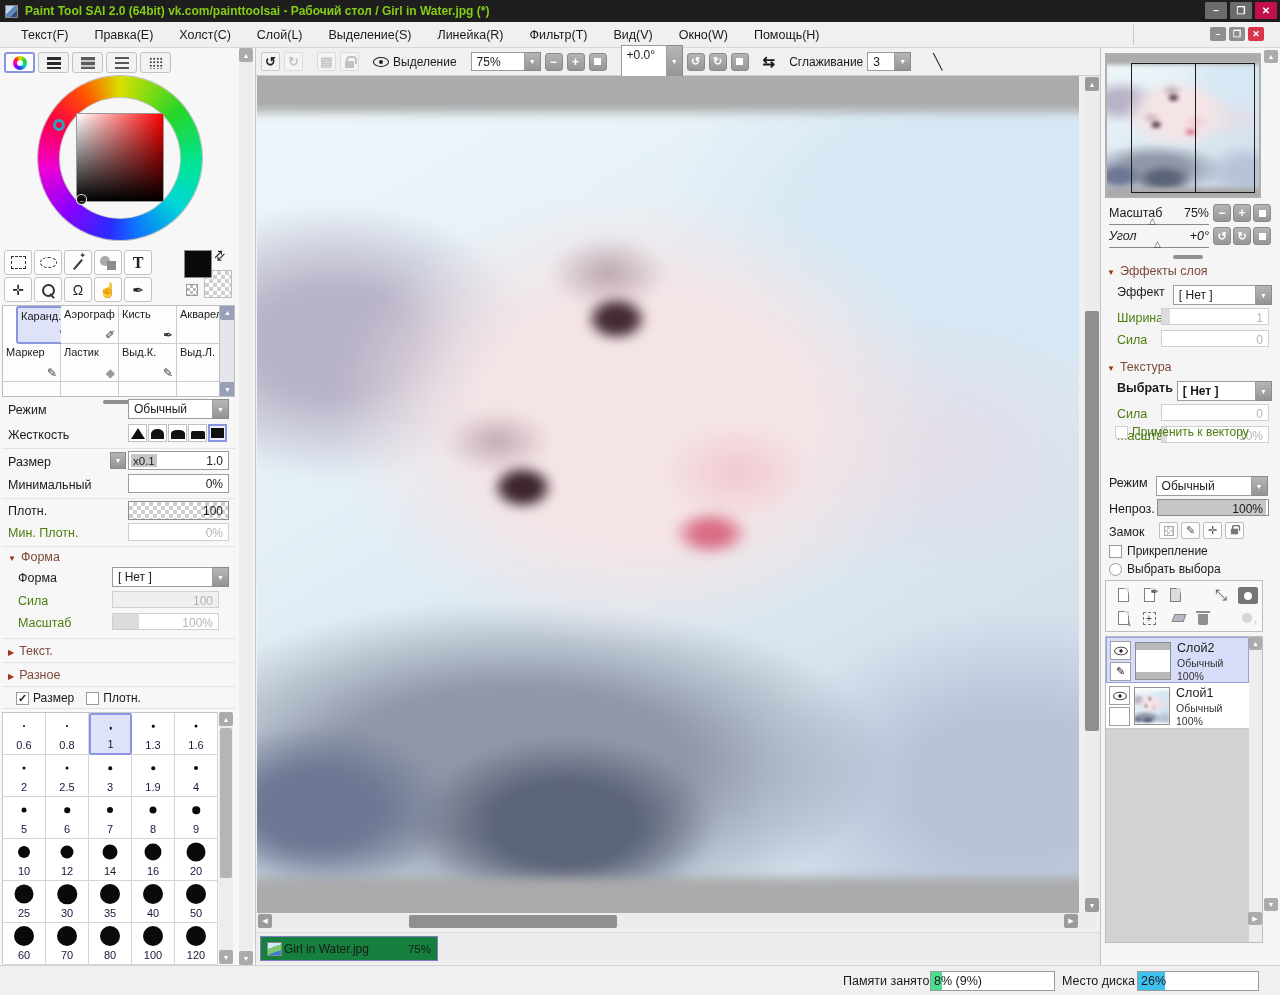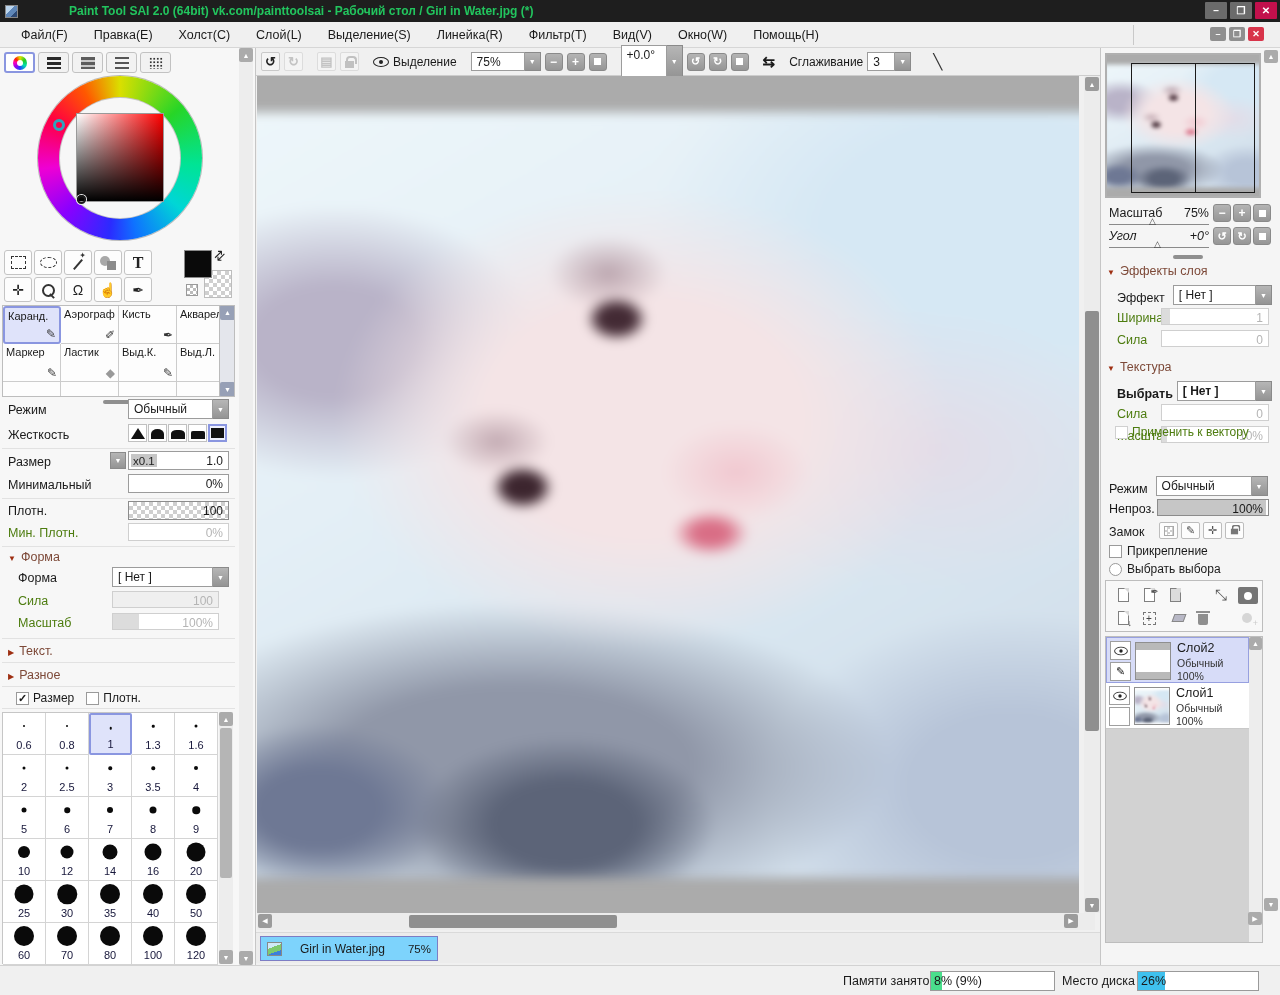--- a/index.html
+++ b/index.html
@@ -2,21 +2,21 @@
 <html><head>
 <meta charset="utf-8">
 <style>
   * { box-sizing: border-box; margin:0; padding:0; font-family:"Liberation Sans", sans-serif; }
   html,body { width:1280px; height:995px; }
   body { position:relative; background:#f0f0f0; overflow:hidden; font-size:12px; color:#1a1a1a; }
 
   
   .titlebar { position:absolute; left:0; top:0; right:0; height:22px; background:#1e1e1e; display:flex; align-items:center; padding-left:5px; }
   .title-icon { width:13px; height:13px; margin-right:7px; border:1px solid #888; background:linear-gradient(135deg,#bcd6ee 0 40%,#5f87b8 40% 70%,#2e4a75 70%); }
-  .title-text { color:#22c55e; font-weight:bold; font-size:12px;margin-left:44px; }
+  .title-text { color:#84cc16; font-weight:bold; font-size:12px; }
   .title-btns { position:absolute; right:3px; top:2px; display:flex; gap:3px; }
   .tbtn { width:22px; height:17px; display:flex; align-items:center; justify-content:center; color:#fff; font-size:10px; font-weight:bold; background:#6b6b6b; border-radius:1px; }
   .tbtn.close { background:#c2104c; }
 
   
   .menubar { position:absolute; left:0; top:22px; right:0; height:26px; background:#f0f0f0; border-bottom:1px solid #d6d6d6; display:flex; align-items:center; padding-left:8px; }
   .menu-item { padding:4px 13px; font-size:12.5px; }
   .menu-sep { position:absolute; left:1133px; top:3px; height:20px; width:1px; background:#c9c9c9; }
   .mdi-btns { position:absolute; right:16px; top:5px; display:flex; gap:3px; }
   .mbtn { width:16px; height:14px; display:flex; align-items:center; justify-content:center; color:#fff; font-size:9px; font-weight:bold; background:#8f8f8f; border-radius:2px; }
@@ -85,21 +85,21 @@
   .zoom-glass::after { content:""; position:absolute; right:0px; bottom:0px; width:6px; height:2px; background:#333; transform:rotate(45deg); }
   .serifT { font-family:"Liberation Serif", serif; font-weight:bold; font-size:16px; }
 
   .swatch-black { position:absolute; left:184px; top:202px; width:28px; height:28px; background:#0a0a0a; border:1px solid #8a8a8a; z-index:2; }
   .swatch-trans { position:absolute; left:204px; top:222px; width:28px; height:28px; border:1px solid #bdbdbd; }
   .swap-colors { position:absolute; left:214px; top:200px; font-size:13px; color:#222; transform:rotate(-45deg); }
   .mini-checker { position:absolute; left:186px; top:236px; width:12px; height:12px; border:1px solid #9a9a9a; background:repeating-conic-gradient(#bbb 0% 25%, #fff 0% 50%) 0 0/6px 6px; }
 
   .brush-grid { position:absolute; left:2px; top:257px; width:233px; height:92px; border:1px solid #bdbdbd; background:#fff; overflow:hidden; }
   .brush-cell { position:absolute; width:58px; height:38px; border-right:1px solid #ccc; border-bottom:1px solid #ccc; padding:2px 3px; font-size:11px; background:#fdfdfd; }
-  .brush-cell.sel { background:#dfe3fa; border:2px solid #8a96e0; border-radius:3px; }
+  .brush-cell.sel { background:#dfe3fa; border:2px solid #8a96e0; border-radius:3px;margin-left:13px; }
   .brush-cell .bicon { position:absolute; right:3px; bottom:1px; font-size:12px; color:#333; }
   .brush-scroll { position:absolute; right:-1px; top:-1px; bottom:-1px; width:16px; background:#e4e6ec; border-left:1px solid #bbb; }
   .splitter { position:absolute; left:103px; top:352px; width:30px; height:4px; background:#8f8f8f; border-radius:2px; }
 
   .lp-label { position:absolute; left:8px; font-size:12.5px; }
   .hard-btn { width:19px; height:18px; background:#fff; border:1px solid #c0c0c0; display:flex; align-items:flex-end; justify-content:center; padding-bottom:2px; }
   .hard-btn.sel { border:2px solid #8a96e0; background:#eef0fc; }
   .h-tri { width:0; height:0; border-left:7px solid transparent; border-right:7px solid transparent; border-bottom:11px solid #111; }
   .h-dome1 { width:13px; height:10px; background:#111; border-radius:55% 55% 0 0; }
   .h-dome2 { width:14px; height:9px; background:#111; border-radius:40% 40% 0 0; }
@@ -137,33 +137,33 @@
       radial-gradient(46% 22% at 32% 85%, #9097a8 45%, rgba(144,151,168,0) 96%),
       radial-gradient(27% 20% at 80% 44%, rgba(228,218,230,.85), rgba(228,218,230,0) 92%),
       radial-gradient(30% 24% at 90% 88%, #b7c4d8 40%, rgba(183,196,216,0) 95%),
       radial-gradient(40% 30% at 88% 16%, #d6e8f4 50%, rgba(214,232,244,0) 100%),
       linear-gradient(150deg,#edf6fa 0%,#e4eff6 35%,#d8e6f0 65%,#ccd8e6 100%); }
   .vscroll { position:absolute; right:0; top:28px; width:16px; height:837px; background:#ececec; }
   .hscroll { position:absolute; left:1px; top:865px; width:838px; height:17px; background:#ececec; }
   .sc-arrow { position:absolute; background:#9b9b9b; color:#fff; display:flex; align-items:center; justify-content:center; font-size:7px; border-radius:2px; }
   .sc-thumb { position:absolute; background:#8f8f8f; border-radius:2px; }
   .doc-tabs { position:absolute; left:0; top:884px; right:0; height:31px; background:#ececec; border-top:1px solid #dadada; }
-  .doc-tab { position:absolute; left:4px; top:3px; width:178px; height:25px; background:#7dd3fc; border:1px solid #7d7dc4; display:flex; align-items:center; padding:2px 6px; gap:18px; }
+  .doc-tab { position:absolute; left:4px; top:3px; width:178px; height:25px; background:#15803d; border:1px solid #7d7dc4; display:flex; align-items:center; padding:2px 6px; gap:2px; }
   .doc-icon { width:15px; height:14px; border:1px solid #888; background:linear-gradient(160deg,#cfe9f7 0 35%,#7ec96e 35% 70%,#3c7edb 70%); }
   .doc-zoom { margin-left:auto; font-size:11.5px; }
 
   
   .panel-right { position:absolute; left:1100px; top:48px; width:180px; bottom:30px; background:#f5f5f5; border-left:1px solid #c6c6c6; }
   .nav-box { position:absolute; left:4px; top:5px; width:156px; height:145px; border:2px solid #b0b0b0; background:#ababab; overflow:hidden; }
   .nav-rect { position:absolute; left:24px; top:8px; width:124px; height:130px; border:1px solid #1a1a1a; }
   .nav-line { position:absolute; left:88px; top:8px; width:1px; height:130px; background:#1a1a1a; }
   .rp-sliderrow { position:absolute; left:8px; width:100px; font-size:12.5px; }
   .slide-track { position:absolute; left:0; right:0; height:1px; background:#8a8a8a; }
   .thumb-tri { position:absolute; font-size:9px; color:#444; }
-  .rp-row { position:absolute; left:8px; right:8px; display:flex; align-items:flex-end; font-size:12.5px; }
+  .rp-row { position:absolute; left:8px; right:8px; display:flex; align-items:flex-start; font-size:12.5px; }
   .lock-btn { width:19px; height:17px; background:#fdfdfd; border:1px solid #bdbdbd; border-radius:2px; display:flex; align-items:center; justify-content:center; margin-right:3px; font-size:11px; color:#555; }
   .lyr-btnbox { position:absolute; left:4px; top:532px; width:158px; height:52px; border:1px solid #bdbdbd; background:#f8f8f8; }
   .lbb { position:absolute; width:22px; height:20px; display:flex; align-items:center; justify-content:center; color:#8f8f8f; font-size:13px; }
   .mask-btn { position:absolute; width:20px; height:17px; background:#757575; border-radius:2px; }
   .mask-btn::after { content:""; position:absolute; left:50%; top:50%; width:8px; height:8px; margin:-4px 0 0 -4px; background:#fff; border-radius:50%; }
   .layers { position:absolute; left:4px; top:588px; width:158px; height:307px; border:1px solid #bdbdbd; background:#d2d2d2; overflow:hidden; }
   .layer-row { position:absolute; left:0; right:13px; height:46px; background:#fff; border-bottom:1px solid #c9c9c9; }
   .layer-row.sel { background:#d7dcf8; border:1px solid #97a0e0; }
   .lr-btn { position:absolute; left:3px; width:21px; height:19px; background:#fff; border:1px solid #9f9f9f; display:flex; align-items:center; justify-content:center; }
   .lr-thumb { position:absolute; left:28px; top:4px; width:36px; height:38px; border:1px solid #8f8f8f; background:#fff; overflow:hidden; }
@@ -188,21 +188,21 @@
   <span class="title-icon"></span>
   <span class="title-text">Paint Tool SAI 2.0 (64bit) vk.com/painttoolsai - Рабочий стол / Girl in Water.jpg (*)</span>
   <span class="title-btns">
     <span class="tbtn">–</span>
     <span class="tbtn">❐</span>
     <span class="tbtn close">✕</span>
   </span>
 </div>
 
 <div class="menubar">
-  <span class="menu-item">Файл(F)</span>
+  <span class="menu-item">Текст(F)</span>
   <span class="menu-item">Правка(E)</span>
   <span class="menu-item">Холст(C)</span>
   <span class="menu-item">Слой(L)</span>
   <span class="menu-item">Выделение(S)</span>
   <span class="menu-item">Линейка(R)</span>
   <span class="menu-item">Фильтр(T)</span>
   <span class="menu-item">Вид(V)</span>
   <span class="menu-item">Окно(W)</span>
   <span class="menu-item">Помощь(H)</span>
   <span class="menu-sep"></span>
@@ -407,21 +407,21 @@
       <div class="size-cell" style="left: 43px; top: 42px;">
         <span class="dot" style="width: 3px; height: 3px;"></span>
         <span class="num">2.5</span>
       </div>
       <div class="size-cell" style="left: 86px; top: 42px;">
         <span class="dot" style="width: 3.5px; height: 3.5px;"></span>
         <span class="num">3</span>
       </div>
       <div class="size-cell" style="left: 129px; top: 42px;">
         <span class="dot" style="width: 3.5px; height: 3.5px;"></span>
-        <span class="num">3.5</span>
+        <span class="num">1.9</span>
       </div>
       <div class="size-cell" style="left: 172px; top: 42px;">
         <span class="dot" style="width: 4px; height: 4px;"></span>
         <span class="num">4</span>
       </div>
       <div class="size-cell" style="left: 0px; top: 84px;">
         <span class="dot" style="width: 5px; height: 5px;"></span>
         <span class="num">5</span>
       </div>
       <div class="size-cell" style="left: 43px; top: 84px;">

